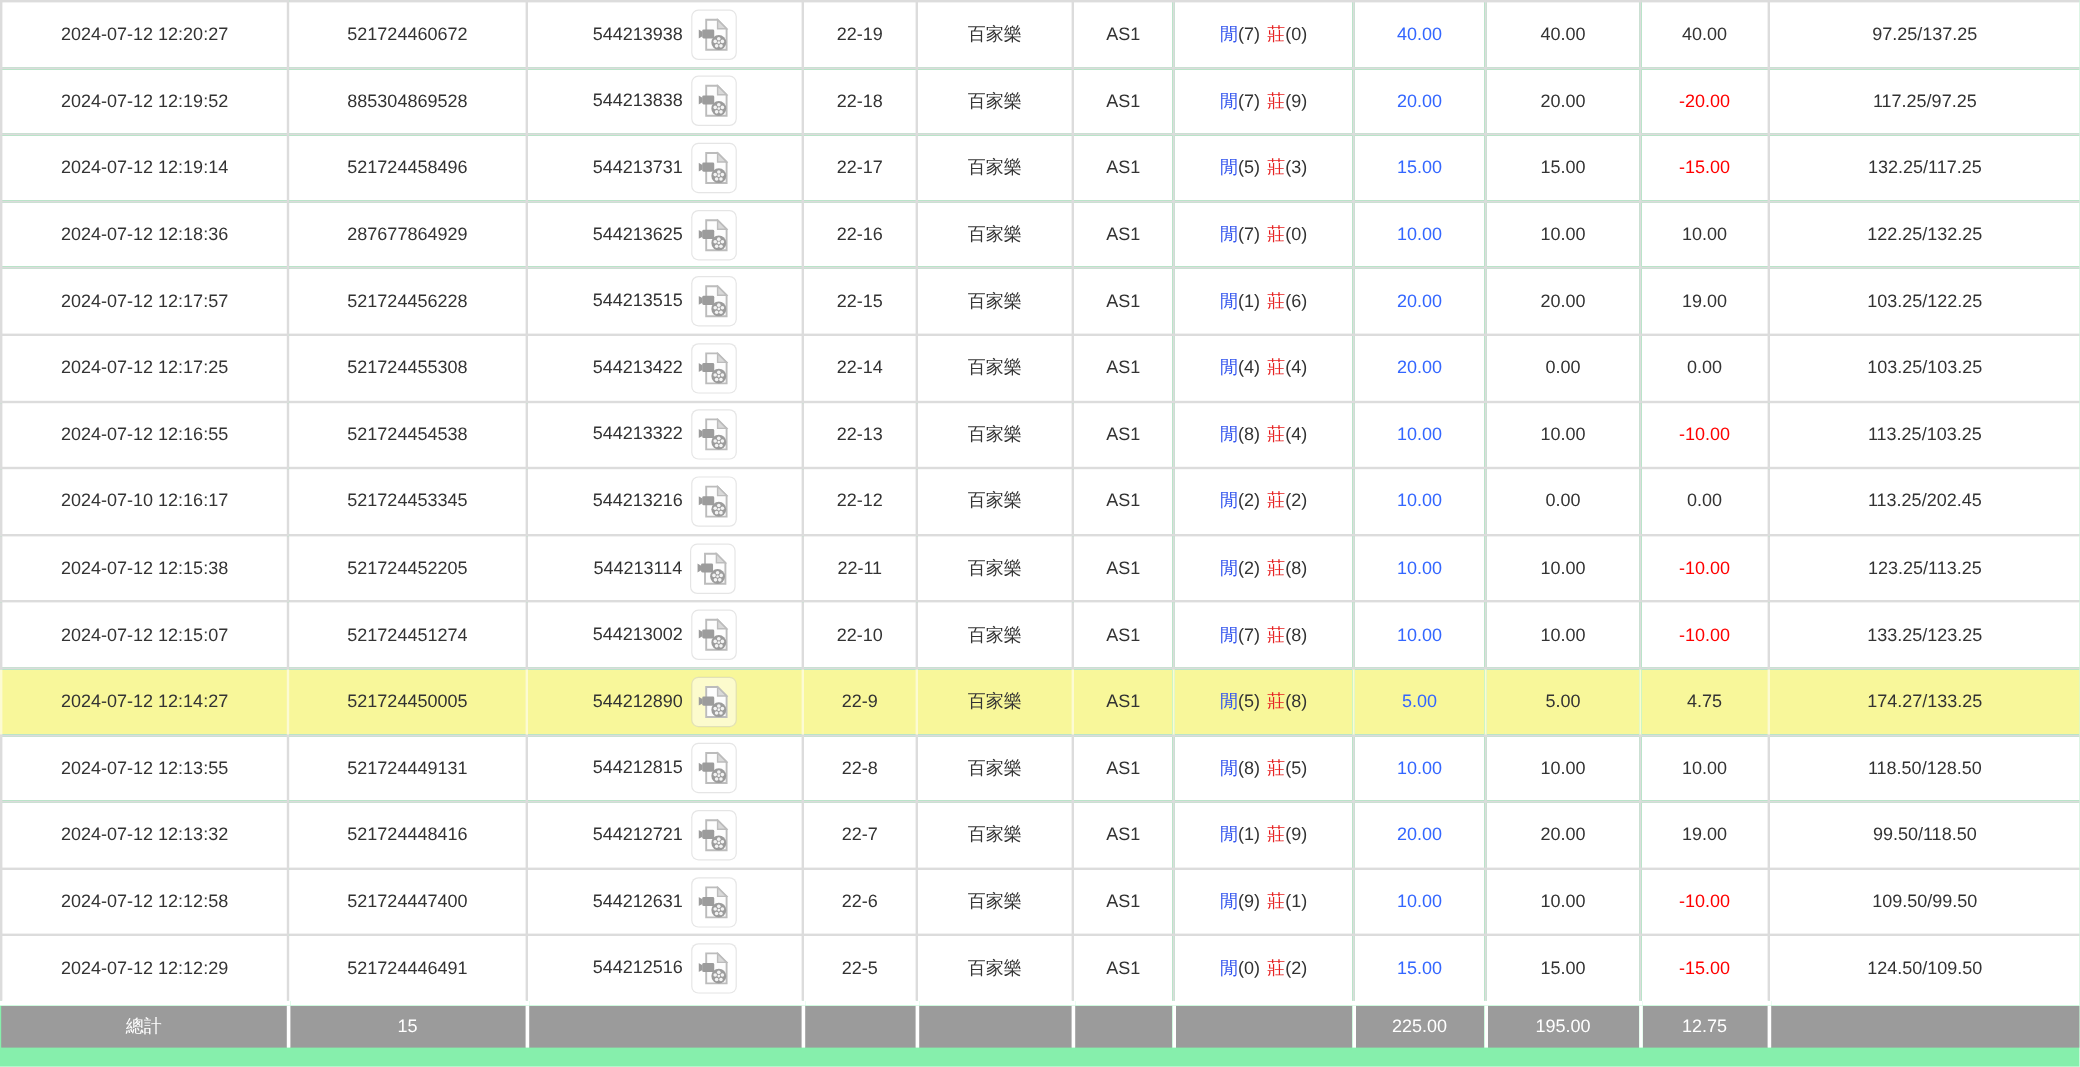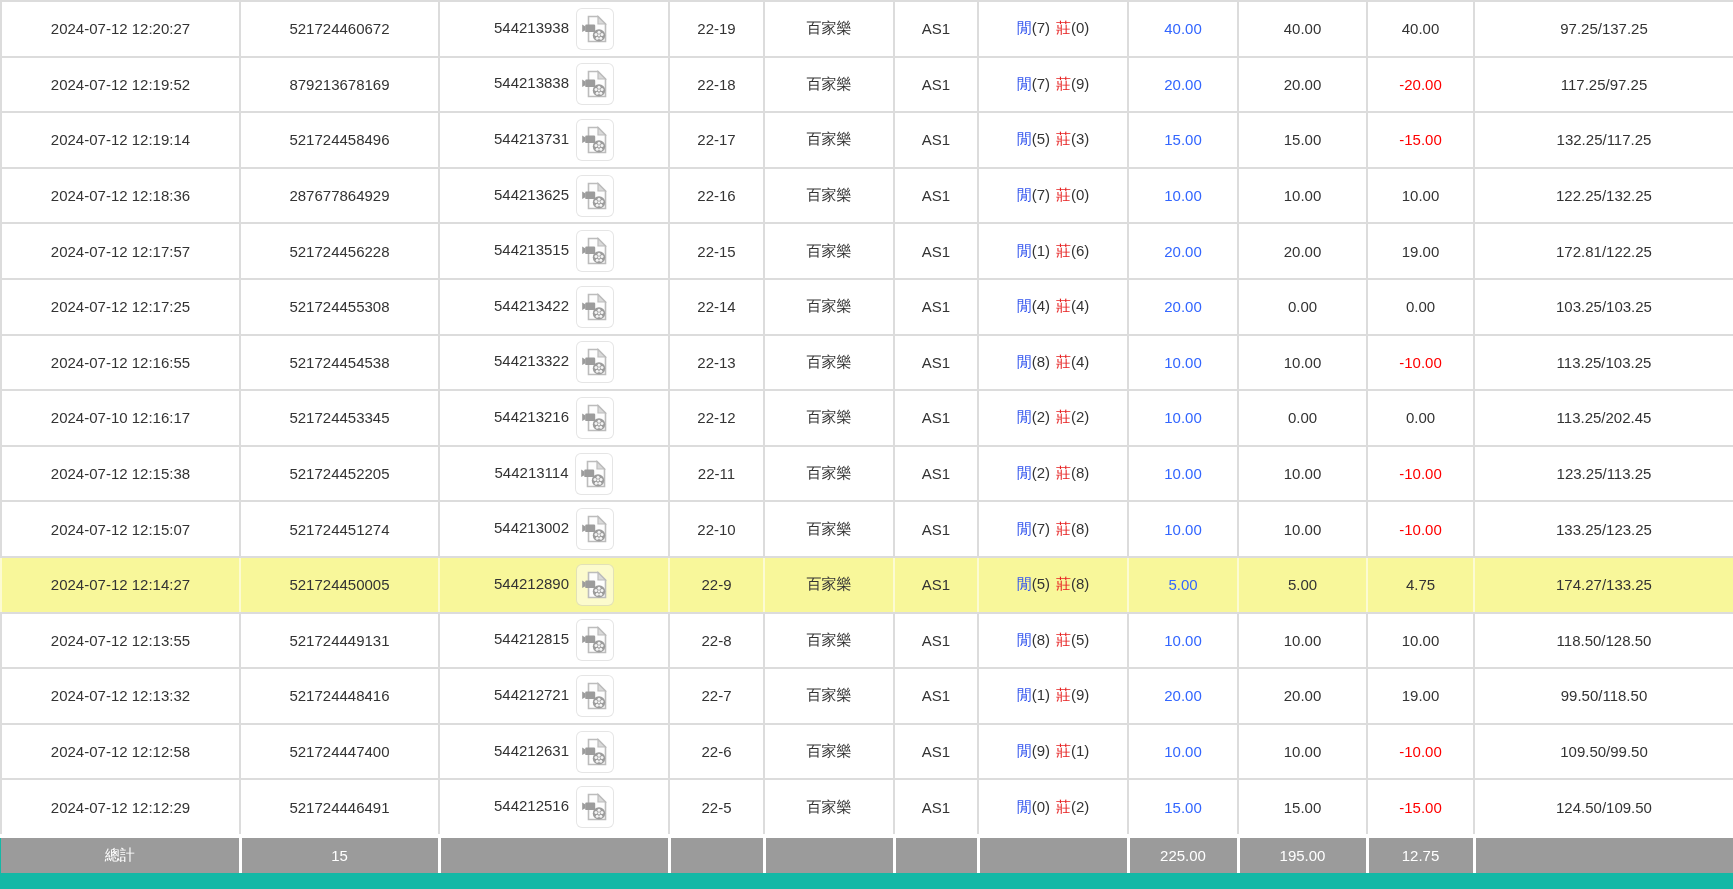--- a/index.html
+++ b/index.html
@@ -8,21 +8,21 @@
     --banker:#e62222;
     --neg:#ff0000;
     --hl:#f8f79a;
     --hl-border:#fcfbd2;
     --sum:#9b9b9b;
     --grid:#dcdcdc;
     --text:#333333;
   }
   html,body{margin:0;padding:0;background:#ffffff;}
   .screen{
-    width:1733px;height:889px;overflow:hidden;background:#14b8a6;
+    width:1733px;height:889px;overflow:hidden;background:#86efac;
     font-family:"Liberation Sans","DejaVu Sans",sans-serif;
     font-size:15px;color:var(--text);
   }
   table.history{
     width:1733px;table-layout:fixed;border-collapse:collapse;
   }
   table.history td{
     text-align:center;vertical-align:middle;overflow:hidden;white-space:nowrap;
   }
   tbody td{
@@ -99,21 +99,21 @@
     <td class="c-game">百家樂</td>
     <td class="c-table">AS1</td>
     <td class="c-result"><span class="player">閒</span><span>(7)</span><span class="banker">莊</span><span>(0)</span></td>
     <td class="c-bet">40.00</td>
     <td class="c-valid">40.00</td>
     <td class="c-winloss">40.00</td>
     <td class="c-balance">97.25/137.25</td>
   </tr>
         <tr>
     <td class="c-time">2024-07-12 12:19:52</td>
-    <td class="c-betid">879213678169</td>
+    <td class="c-betid">885304869528</td>
     <td class="c-round">
       <span>544213838</span><button class="video-btn">
               <svg width="26" height="28" viewBox="0 0 26 28" aria-hidden="true">
         <path d="M6.5 1.5 h9.5 l7.5 7.5 v17.5 h-17 z" fill="#fdfdfd" stroke="#bcbcbc" stroke-width="1.6"></path>
         <path d="M16 1.5 l7.5 7.5 h-7.5 z" fill="#d9d9d9" stroke="#bcbcbc" stroke-width="1.2"></path>
         <rect x="3.2" y="9.5" width="10" height="7.6" rx="1.2" fill="#9c9c9c"></rect>
         <path d="M3.4 11.4 L0.2 9.6 v7.4 L3.4 15.3 z" fill="#9c9c9c"></path>
         <circle cx="17" cy="20.4" r="6.2" fill="#9c9c9c"></circle>
         <circle cx="17" cy="17.3" r="1.5" fill="#f3f3f3"></circle>
         <circle cx="14" cy="19.5" r="1.5" fill="#f3f3f3"></circle>
@@ -211,21 +211,21 @@
       </svg>
             </button>
     </td>
     <td class="c-shoe">22-15</td>
     <td class="c-game">百家樂</td>
     <td class="c-table">AS1</td>
     <td class="c-result"><span class="player">閒</span><span>(1)</span><span class="banker">莊</span><span>(6)</span></td>
     <td class="c-bet">20.00</td>
     <td class="c-valid">20.00</td>
     <td class="c-winloss">19.00</td>
-    <td class="c-balance">172.81/122.25</td>
+    <td class="c-balance">103.25/122.25</td>
   </tr>
         <tr>
     <td class="c-time">2024-07-12 12:17:25</td>
     <td class="c-betid">521724455308</td>
     <td class="c-round">
       <span>544213422</span><button class="video-btn">
               <svg width="26" height="28" viewBox="0 0 26 28" aria-hidden="true">
         <path d="M6.5 1.5 h9.5 l7.5 7.5 v17.5 h-17 z" fill="#fdfdfd" stroke="#bcbcbc" stroke-width="1.6"></path>
         <path d="M16 1.5 l7.5 7.5 h-7.5 z" fill="#d9d9d9" stroke="#bcbcbc" stroke-width="1.2"></path>
         <rect x="3.2" y="9.5" width="10" height="7.6" rx="1.2" fill="#9c9c9c"></rect>

